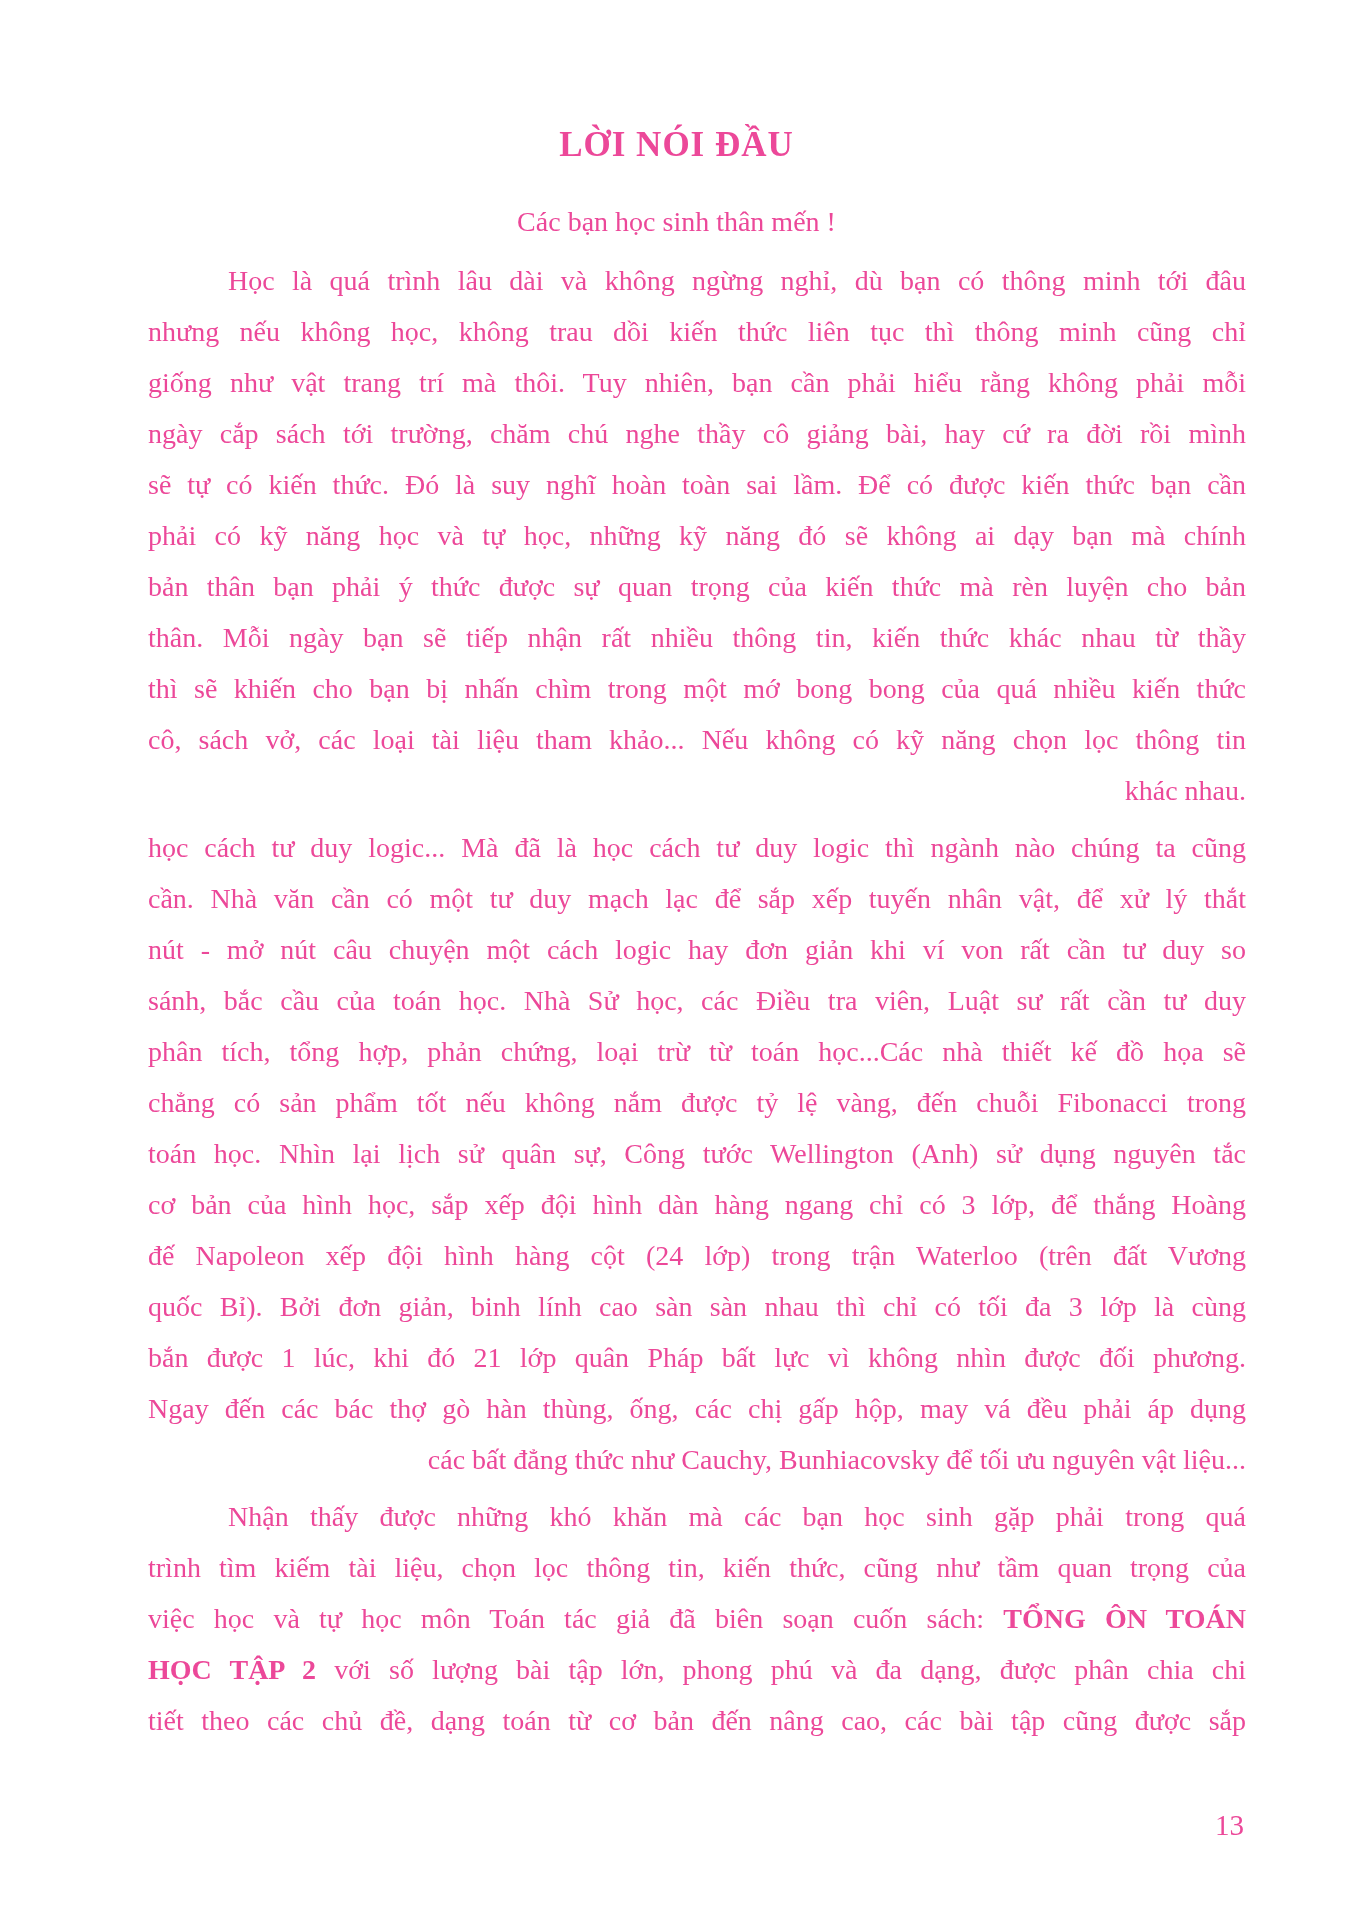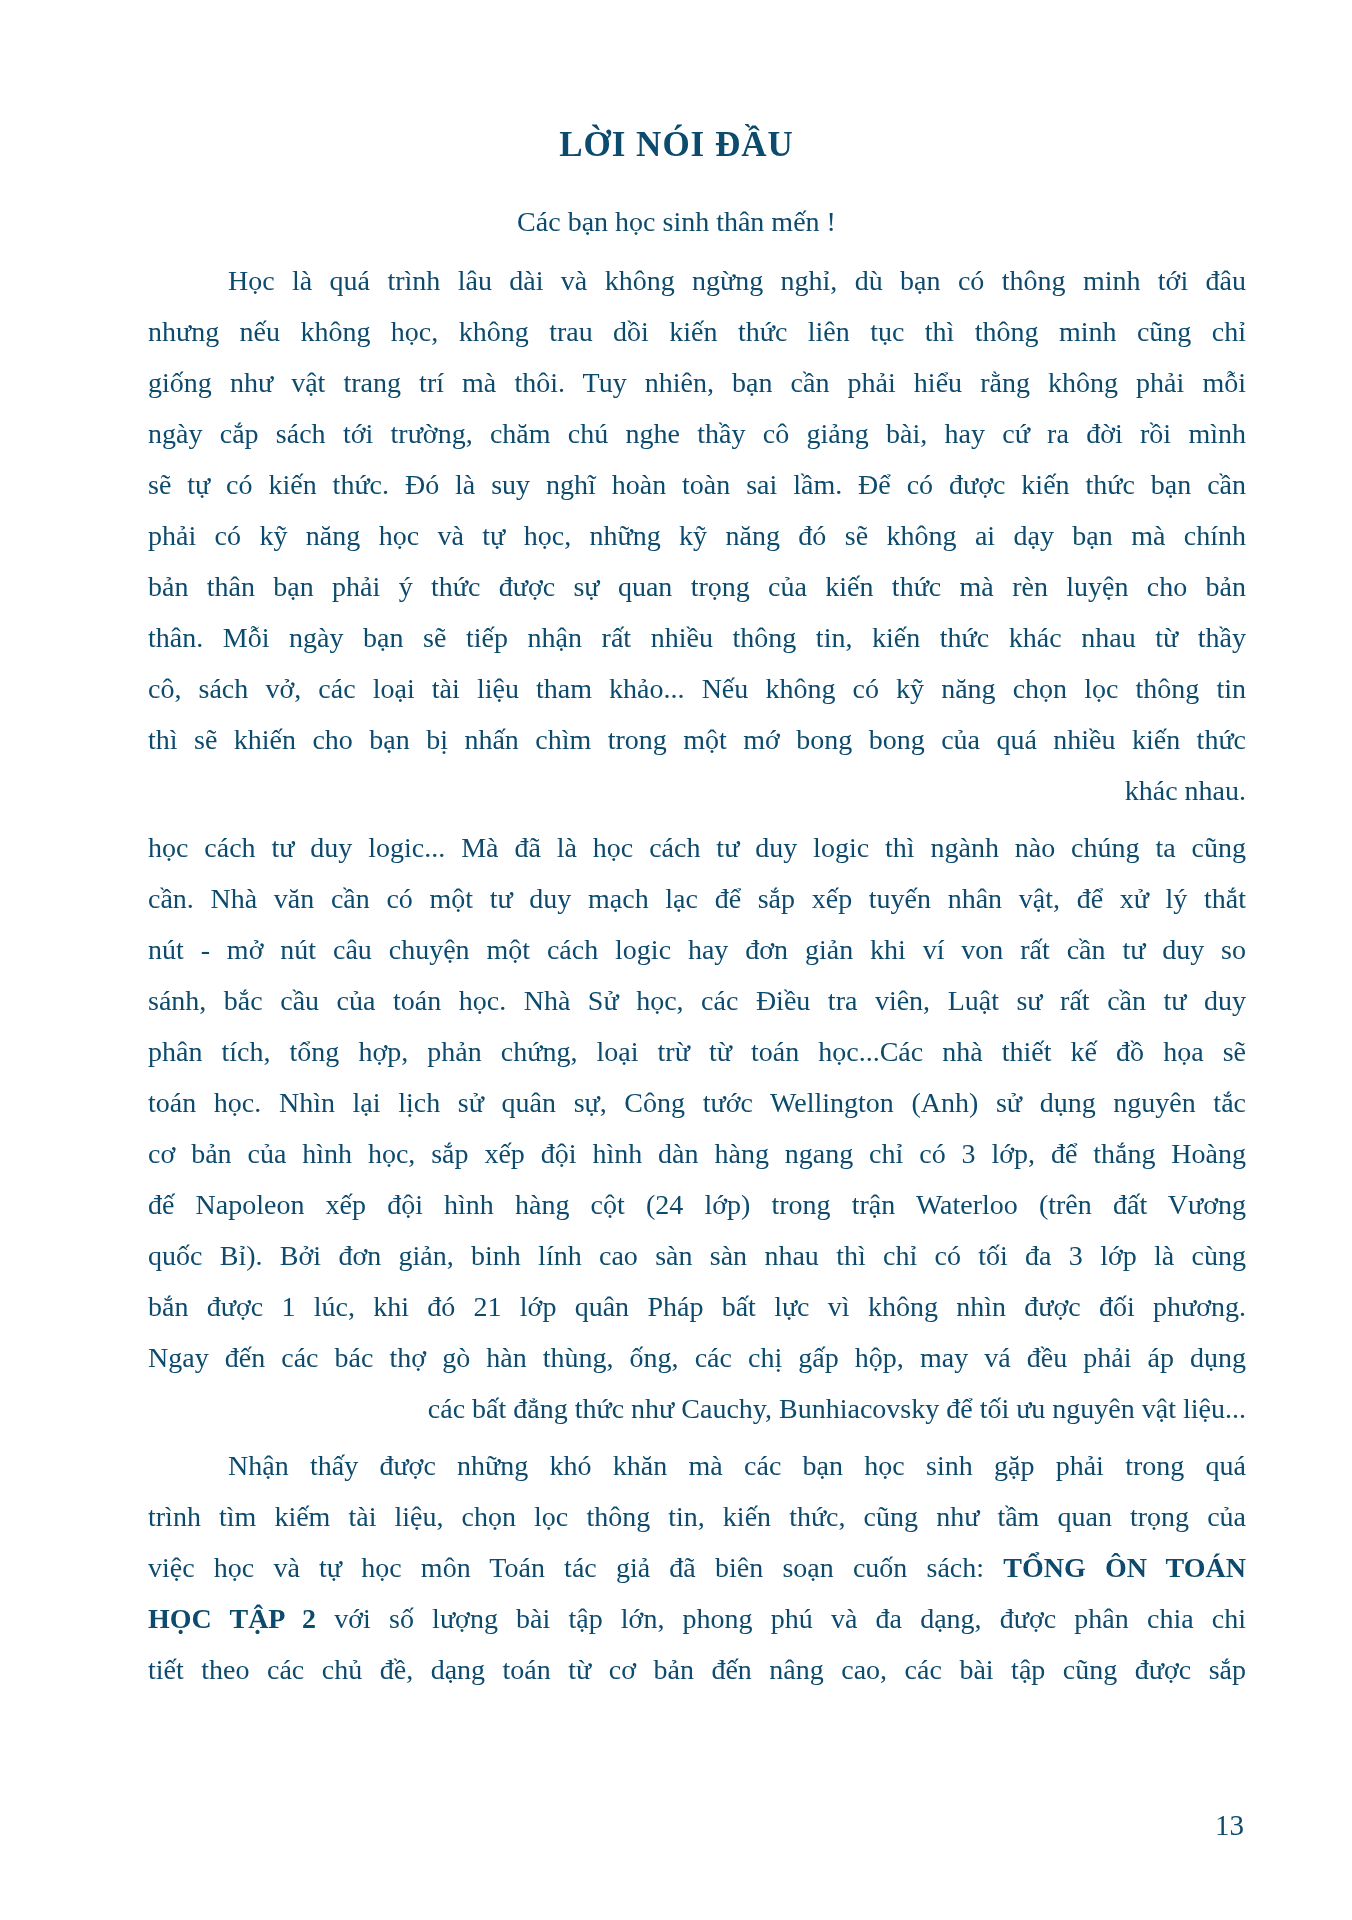--- a/index.html
+++ b/index.html
@@ -8,21 +8,21 @@
     background: #ffffff;
   }
   .page {
     position: relative;
     width: 1352px;
     height: 1920px;
     background: #ffffff;
     box-sizing: border-box;
     padding: 0 106px 0 107px;
     font-family: "Liberation Serif", "DejaVu Serif", serif;
-    color: #0c4a6e;
+    color: #ec4899;
     overflow: hidden;
   }
   .doc-title {
     padding-top: 124px;
     font-size: 35px;
     line-height: 42px;
     font-weight: bold;
     text-align: center;
     letter-spacing: 1px;
   }
@@ -75,30 +75,31 @@
   <div class="doc-body">
       <div class="paragraph">
         <div class="line jl indent"><span>Học là quá trình lâu dài và không ngừng nghỉ, dù bạn có thông minh tới đâu</span></div>
         <div class="line jl"><span>nhưng nếu không học, không trau dồi kiến thức liên tục thì thông minh cũng chỉ</span></div>
         <div class="line jl"><span>giống như vật trang trí mà thôi. Tuy nhiên, bạn cần phải hiểu rằng không phải mỗi</span></div>
         <div class="line jl"><span>ngày cắp sách tới trường, chăm chú nghe thầy cô giảng bài, hay cứ ra đời rồi mình</span></div>
         <div class="line jl"><span>sẽ tự có kiến thức. Đó là suy nghĩ hoàn toàn sai lầm. Để có được kiến thức bạn cần</span></div>
         <div class="line jl"><span>phải có kỹ năng học và tự học, những kỹ năng đó sẽ không ai dạy bạn mà chính</span></div>
         <div class="line jl"><span>bản thân bạn phải ý thức được sự quan trọng của kiến thức mà rèn luyện cho bản</span></div>
         <div class="line jl"><span>thân. Mỗi ngày bạn sẽ tiếp nhận rất nhiều thông tin, kiến thức khác nhau từ thầy</span></div>
+        <div class="line jl"><span>thì sẽ khiến cho bạn bị nhấn chìm trong một mớ bong bong của quá nhiều kiến thức</span></div>
         <div class="line jl"><span>cô, sách vở, các loại tài liệu tham khảo... Nếu không có kỹ năng chọn lọc thông tin</span></div>
-        <div class="line jl"><span>thì sẽ khiến cho bạn bị nhấn chìm trong một mớ bong bong của quá nhiều kiến thức</span></div>
         <div class="line"><span>khác nhau.</span></div>
       </div>
       <div class="paragraph">
         <div class="line jl"><span>học cách tư duy logic... Mà đã là học cách tư duy logic thì ngành nào chúng ta cũng</span></div>
         <div class="line jl"><span>cần. Nhà văn cần có một tư duy mạch lạc để sắp xếp tuyến nhân vật, để xử lý thắt</span></div>
         <div class="line jl"><span>nút - mở nút câu chuyện một cách logic hay đơn giản khi ví von rất cần tư duy so</span></div>
         <div class="line jl"><span>sánh, bắc cầu của toán học. Nhà Sử học, các Điều tra viên, Luật sư rất cần tư duy</span></div>
         <div class="line jl"><span>phân tích, tổng hợp, phản chứng, loại trừ từ toán học...Các nhà thiết kế đồ họa sẽ</span></div>
+        <div class="line jl"><span>chẳng có sản phẩm tốt nếu không nắm được tỷ lệ vàng, đến chuỗi Fibonacci trong</span></div>
         <div class="line jl"><span>toán học. Nhìn lại lịch sử quân sự, Công tước Wellington (Anh) sử dụng nguyên tắc</span></div>
         <div class="line jl"><span>cơ bản của hình học, sắp xếp đội hình dàn hàng ngang chỉ có 3 lớp, để thắng Hoàng</span></div>
         <div class="line jl"><span>đế Napoleon xếp đội hình hàng cột (24 lớp) trong trận Waterloo (trên đất Vương</span></div>
         <div class="line jl"><span>quốc Bỉ). Bởi đơn giản, binh lính cao sàn sàn nhau thì chỉ có tối đa 3 lớp là cùng</span></div>
         <div class="line jl"><span>bắn được 1 lúc, khi đó 21 lớp quân Pháp bất lực vì không nhìn được đối phương.</span></div>
         <div class="line jl"><span>Ngay đến các bác thợ gò hàn thùng, ống, các chị gấp hộp, may vá đều phải áp dụng</span></div>
         <div class="line"><span>các bất đẳng thức như Cauchy, Bunhiacovsky để tối ưu nguyên vật liệu...</span></div>
       </div>
       <div class="paragraph">
         <div class="line jl indent"><span>Nhận thấy được những khó khăn mà các bạn học sinh gặp phải trong quá</span></div>

